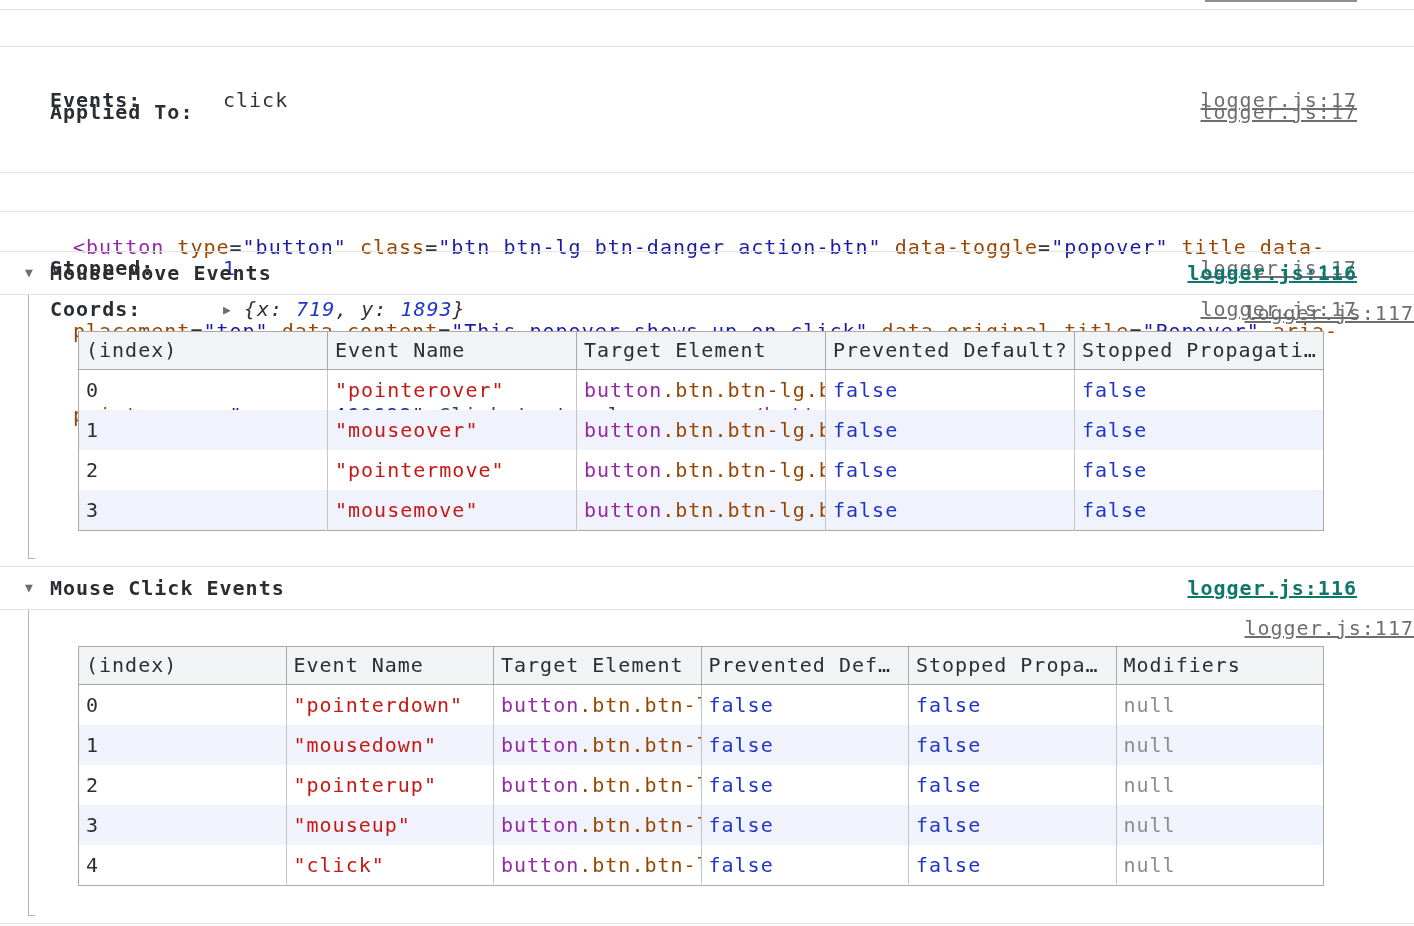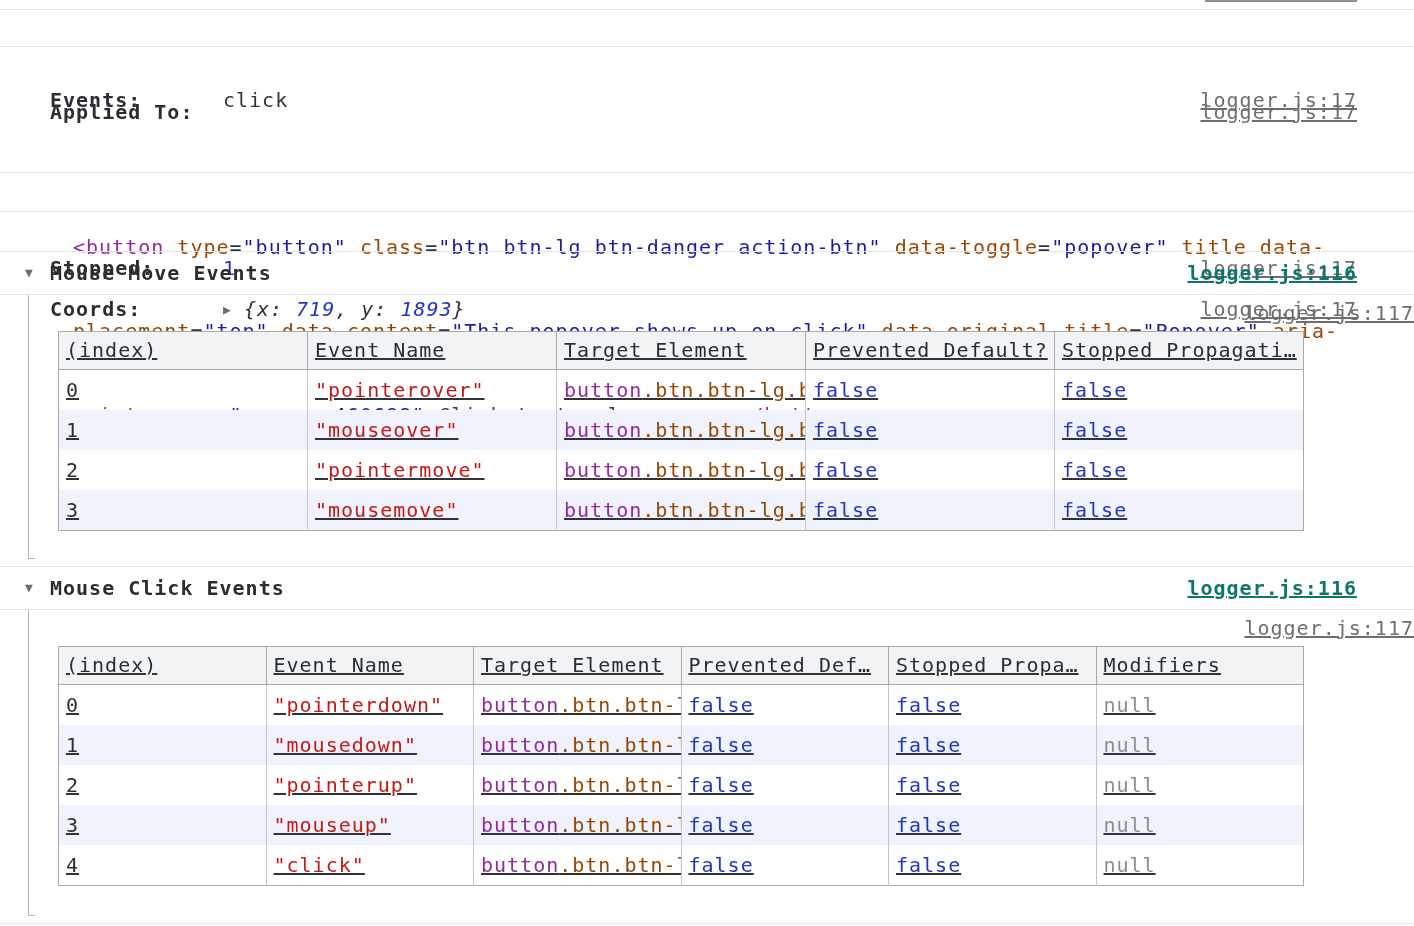--- a/index.html
+++ b/index.html
@@ -64,23 +64,22 @@
   .gc-1 { height: 272px; }
   .gc-2 { height: 314px; }
   .guide { position: absolute; left: 28px; top: 0; bottom: 7px; width: 1px; background: var(--guide_gray); }
   .guide::after { content: ""; position: absolute; left: 1px; bottom: 0; width: 6px; height: 1px; background: var(--guide_gray); }
   .inner-src { height: 36px; line-height: 36px; text-align: right; }
 
   table.events-table {
     border-collapse: collapse;
     table-layout: fixed;
     width: 1246px;
-    margin-left: 58px;
+    margin-left: 78px;
     border: 1px solid var(--table_border);
-    text-decoration: underline;
   }
   .events-table th {
     height: 38px; line-height: 37px;
     background: var(--table_header_bg);
     border: 1px solid var(--table_border);
     font-weight: normal; text-align: left;
     padding: 0 4px 0 7px;
     overflow: hidden; white-space: pre;
     color: var(--label_dark);
     cursor: pointer;

